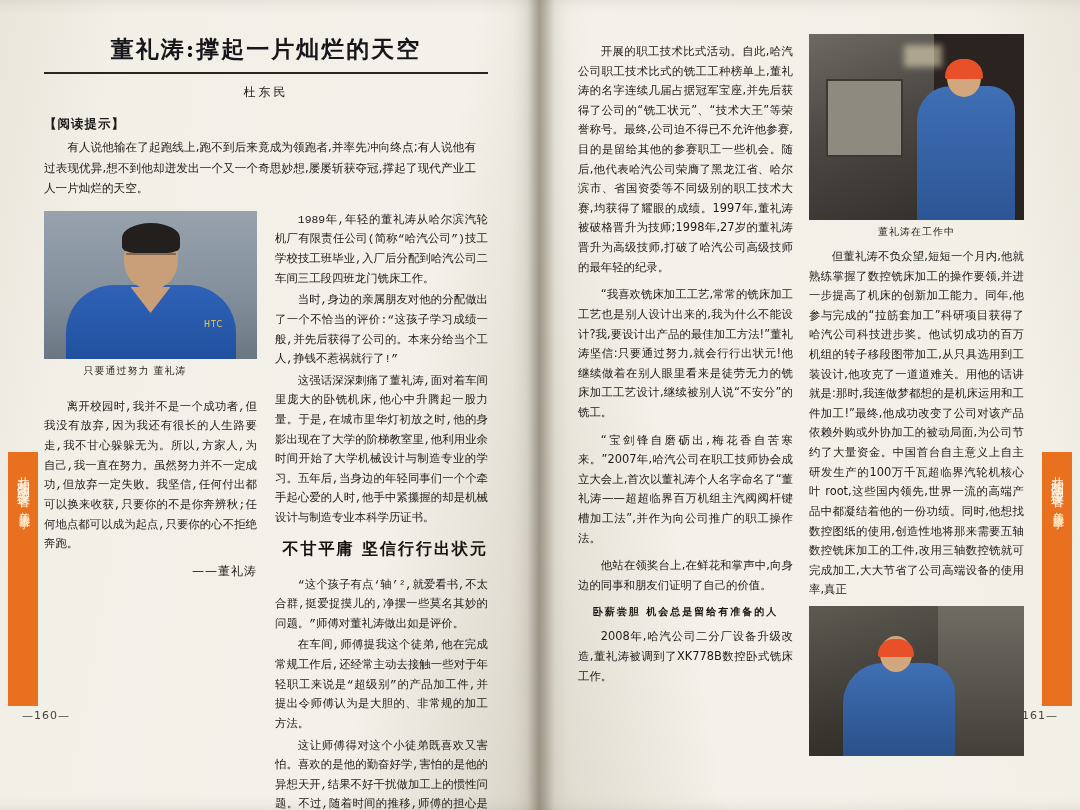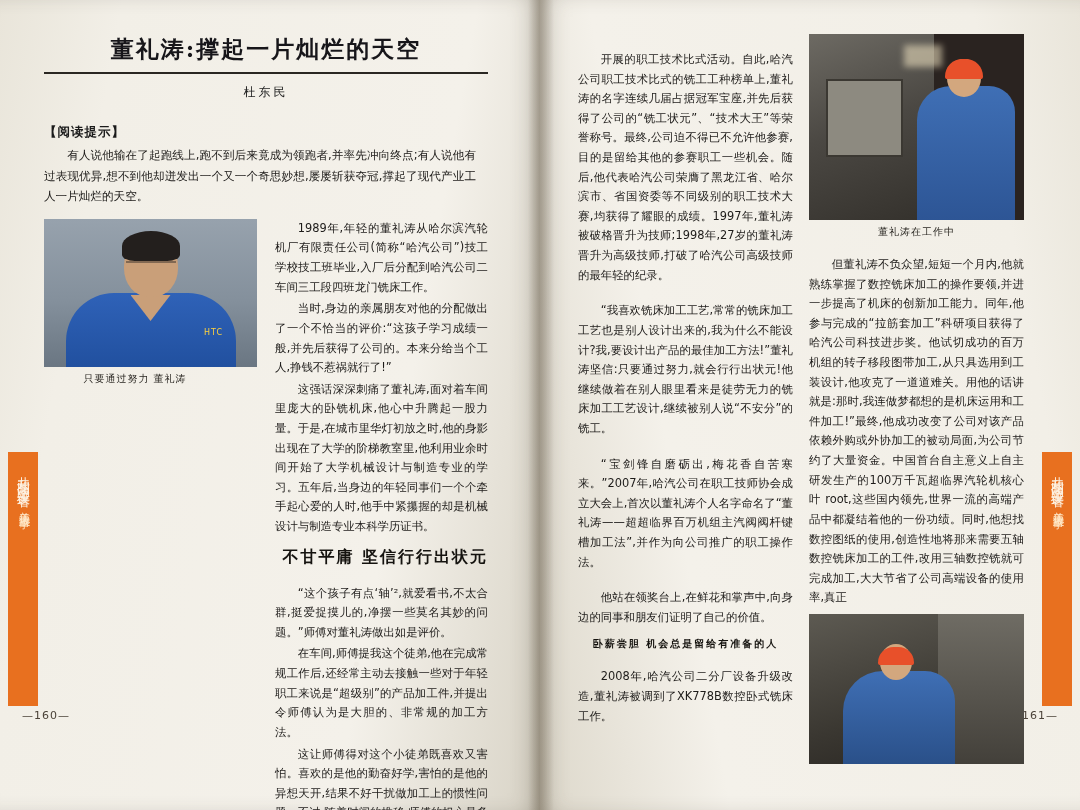--- a/index.html
+++ b/index.html
@@ -117,21 +117,21 @@
     width: 100%;
     height: 2px;
     background: #2a2722;
     margin: 7px 0 10px 0;
   }
   .byline {
     text-align: center;
     font-size: 12px;
     color: #222;
     letter-spacing: 3px;
-    margin-bottom: 20px;
+    margin-bottom: 12px;
   }
   .hint-label {
     display: inline-block;
     font-size: 12.5px;
     font-weight: bold;
     letter-spacing: 1px;
     color: #1b1b1b;
     margin-bottom: 4px;
   }
   .hint-body {
@@ -149,20 +149,21 @@
   .col {
     width: 213px;
   }
   .col p {
     font-size: 11.4px;
     line-height: 1.72;
     color: #1d1b19;
     text-align: justify;
     text-indent: 2em;
     margin: 0 0 2px 0;
+    font-family: Liberation Mono, monospace;
   }
   .subhead {
     text-align: right;
     font-family: "DejaVu Serif", "Liberation Serif", serif;
     font-weight: bold;
     font-size: 16px;
     letter-spacing: 2px;
     color: #15130f;
     margin: 10px 0 16px 0;
   }
@@ -272,21 +273,21 @@
   }
   .rcol {
     width: 215px;
   }
   .rcol p {
     font-size: 11.4px;
     line-height: 1.72;
     color: #1d1b19;
     text-align: justify;
     text-indent: 2em;
-    margin: 16px 0 2px 0;
+    margin: 8px 0 2px 0;
   }
   
   .photo-work {
     width: 215px;
     height: 186px;
     position: relative;
     overflow: hidden;
     background: #2a2320;
     margin-bottom: 4px;
   }
@@ -408,20 +409,24 @@
             <div class="body"></div>
             <div class="collar"></div>
             <div class="head"></div>
             <div class="hair"></div>
             <div class="glasses"></div>
             <div class="logo">HTC</div>
           </div>
           <div class="caption">只要通过努力  董礼涛</div>
         </div>
 
+        <div class="quote-block">
+          <p>离开校园时,我并不是一个成功者,但我没有放弃,因为我还有很长的人生路要走,我不甘心躲躲无为。所以,方家人,为自己,我一直在努力。虽然努力并不一定成功,但放弃一定失败。我坚信,任何付出都可以换来收获,只要你的不是你奔辨秋;任何地点都可以成为起点,只要你的心不拒绝奔跑。</p>
+          <div class="sign">——董礼涛</div>
+        </div>
       </div>
 
       <div class="col">
         <p>1989年,年轻的董礼涛从哈尔滨汽轮机厂有限责任公司(简称“哈汽公司”)技工学校技工班毕业,入厂后分配到哈汽公司二车间三工段四班龙门铣床工作。</p>
         <p>当时,身边的亲属朋友对他的分配做出了一个不恰当的评价:“这孩子学习成绩一般,并先后获得了公司的。本来分给当个工人,挣钱不惹祸就行了!”</p>
         <p>这强话深深刺痛了董礼涛,面对着车间里庞大的卧铣机床,他心中升腾起一股力量。于是,在城市里华灯初放之时,他的身影出现在了大学的阶梯教室里,他利用业余时间开始了大学机械设计与制造专业的学习。五年后,当身边的年轻同事们一个个牵手起心爱的人时,他手中紧攥握的却是机械设计与制造专业本科学历证书。</p>
 
         <h2 class="subhead">不甘平庸  坚信行行出状元</h2>
 
         <p>“这个孩子有点‘轴’²,就爱看书,不太合群,挺爱捉摸儿的,净摆一些莫名其妙的问题。”师傅对董礼涛做出如是评价。</p>

